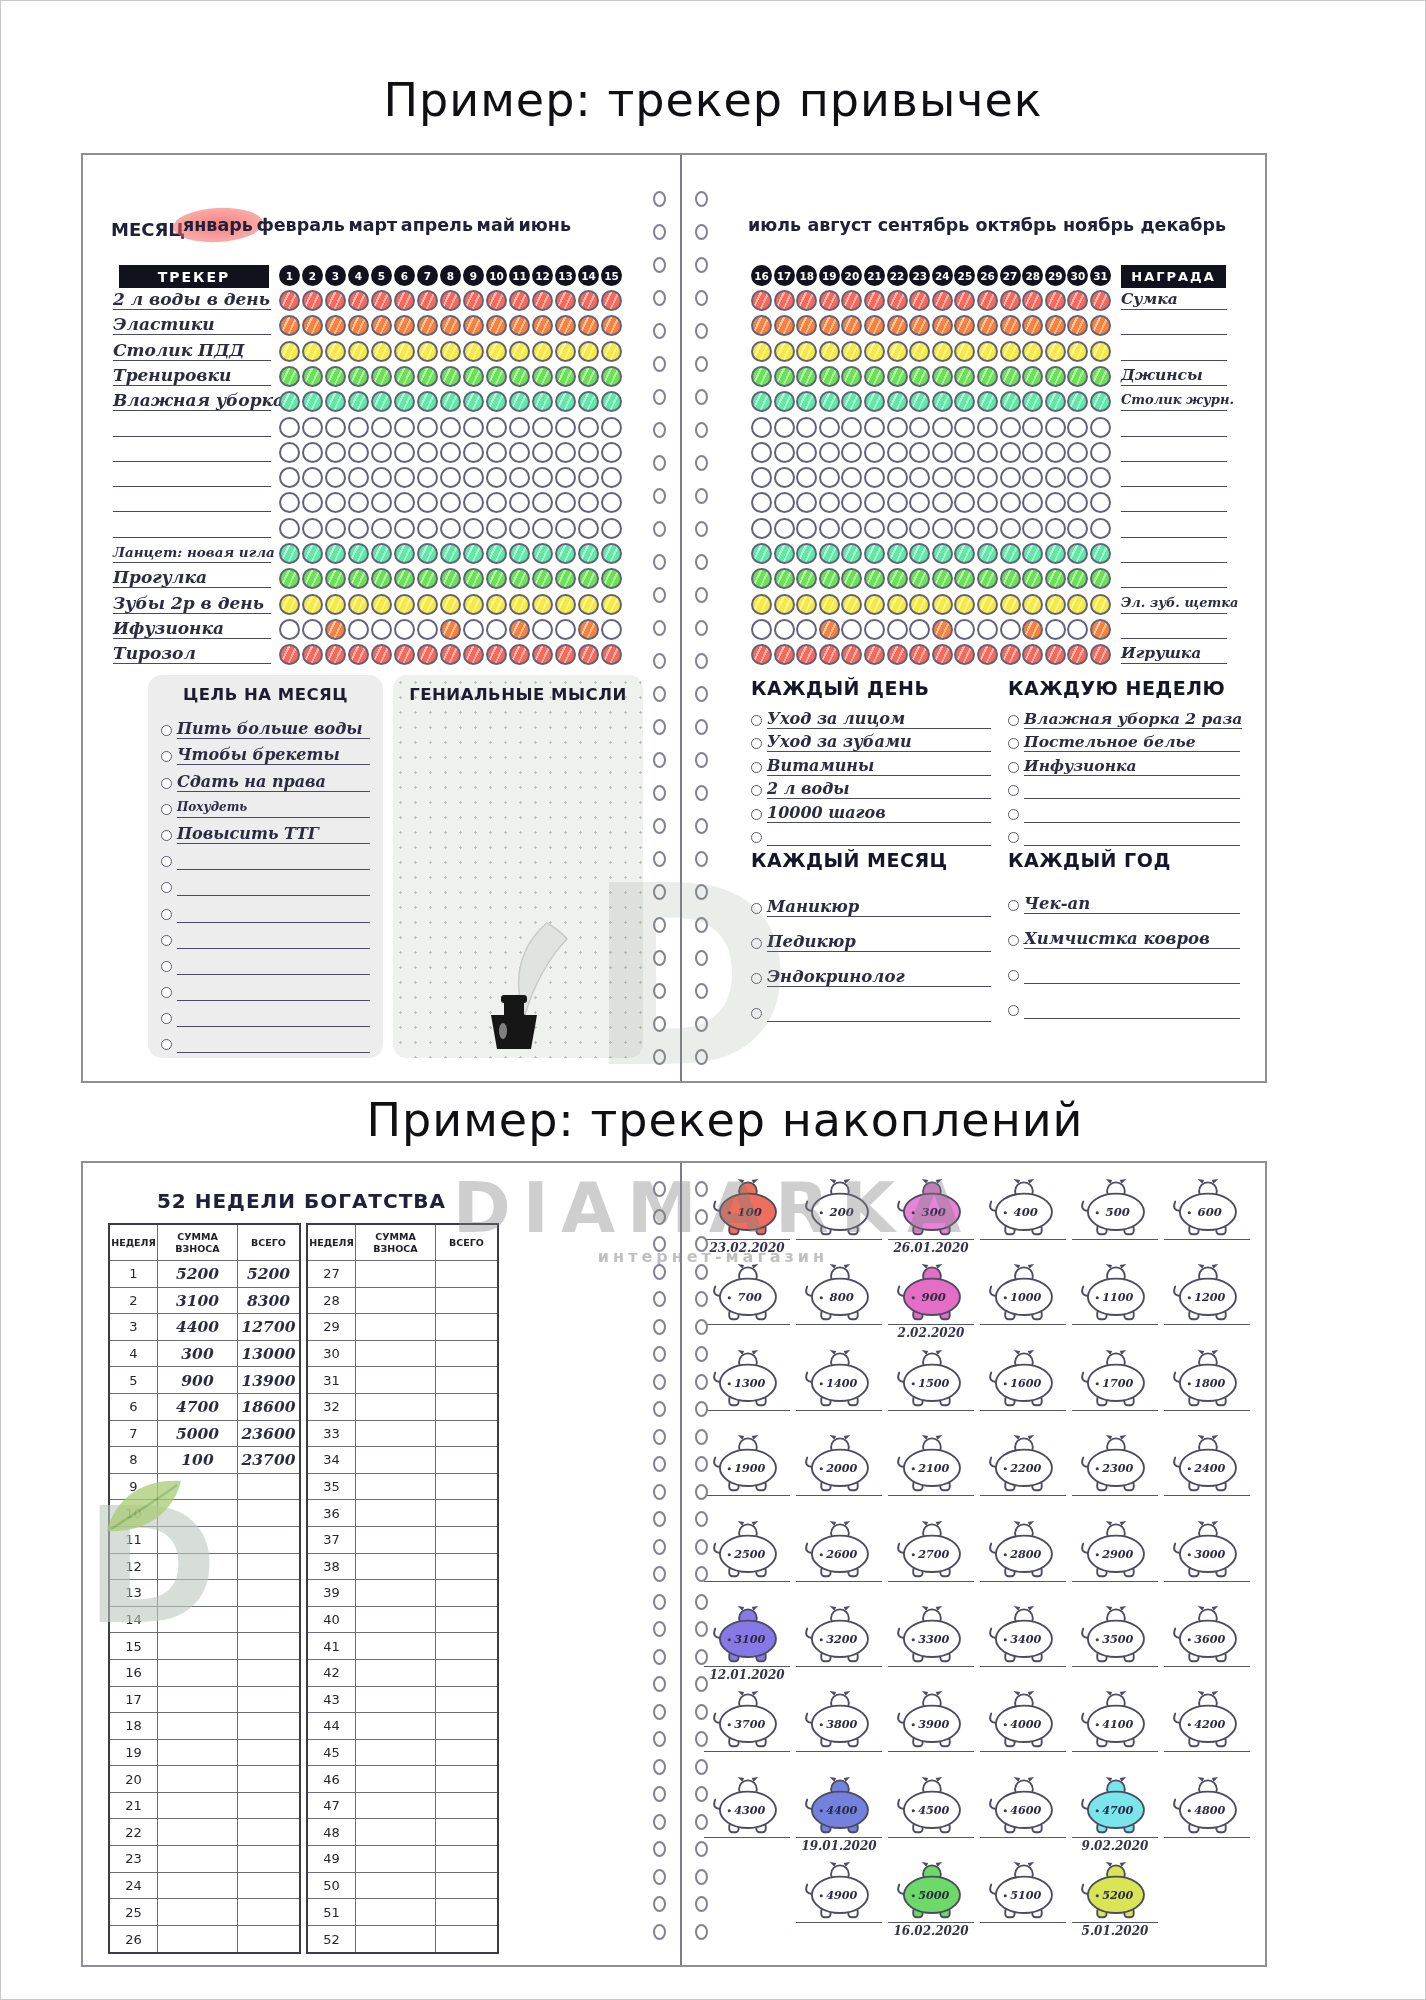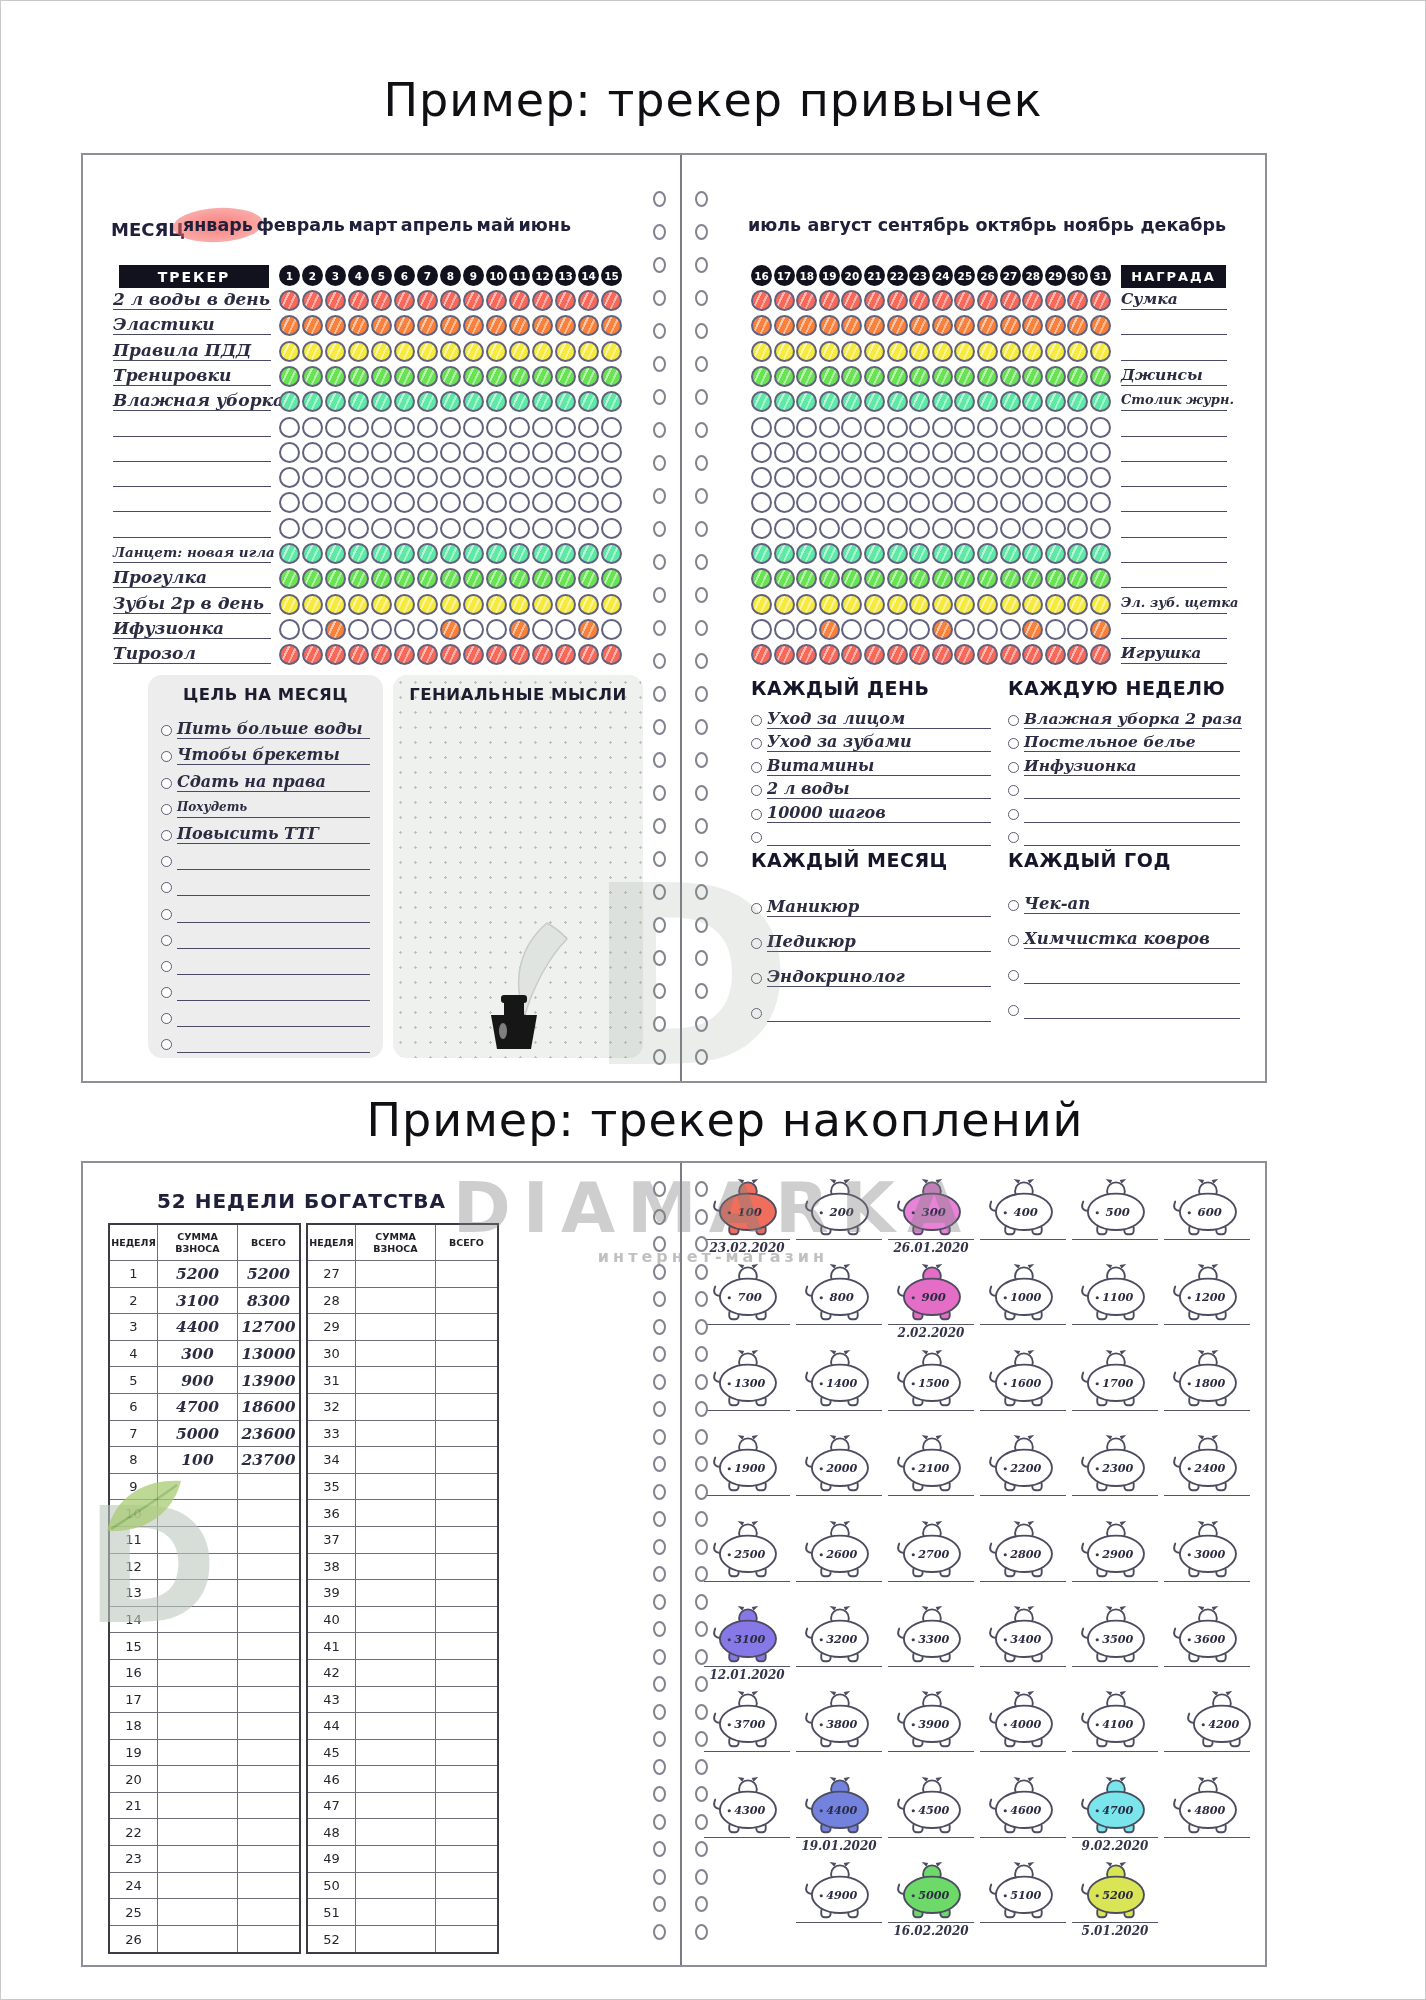--- a/index.html
+++ b/index.html
@@ -170,21 +170,21 @@
         <div class="hcircle" style="left: 826.2px; top: 160.3px; background: linear-gradient(115deg, rgba(255, 255, 255, 0) 0%, rgba(255, 255, 255, 0) 28%, rgba(255, 255, 255, 0.55) 28%, rgba(255, 255, 255, 0.55) 37%, rgba(255, 255, 255, 0) 37%, rgba(255, 255, 255, 0) 58%, rgba(255, 255, 255, 0.45) 58%, rgba(255, 255, 255, 0.45) 67%, rgba(255, 255, 255, 0) 67%), rgb(249, 129, 60);"></div>
         <div class="hcircle" style="left: 848.8px; top: 160.3px; background: linear-gradient(115deg, rgba(255, 255, 255, 0) 0%, rgba(255, 255, 255, 0) 28%, rgba(255, 255, 255, 0.55) 28%, rgba(255, 255, 255, 0.55) 37%, rgba(255, 255, 255, 0) 37%, rgba(255, 255, 255, 0) 58%, rgba(255, 255, 255, 0.45) 58%, rgba(255, 255, 255, 0.45) 67%, rgba(255, 255, 255, 0) 67%), rgb(249, 129, 60);"></div>
         <div class="hcircle" style="left: 871.4px; top: 160.3px; background: linear-gradient(115deg, rgba(255, 255, 255, 0) 0%, rgba(255, 255, 255, 0) 28%, rgba(255, 255, 255, 0.55) 28%, rgba(255, 255, 255, 0.55) 37%, rgba(255, 255, 255, 0) 37%, rgba(255, 255, 255, 0) 58%, rgba(255, 255, 255, 0.45) 58%, rgba(255, 255, 255, 0.45) 67%, rgba(255, 255, 255, 0) 67%), rgb(249, 129, 60);"></div>
         <div class="hcircle" style="left: 894px; top: 160.3px; background: linear-gradient(115deg, rgba(255, 255, 255, 0) 0%, rgba(255, 255, 255, 0) 28%, rgba(255, 255, 255, 0.55) 28%, rgba(255, 255, 255, 0.55) 37%, rgba(255, 255, 255, 0) 37%, rgba(255, 255, 255, 0) 58%, rgba(255, 255, 255, 0.45) 58%, rgba(255, 255, 255, 0.45) 67%, rgba(255, 255, 255, 0) 67%), rgb(249, 129, 60);"></div>
         <div class="hcircle" style="left: 916.6px; top: 160.3px; background: linear-gradient(115deg, rgba(255, 255, 255, 0) 0%, rgba(255, 255, 255, 0) 28%, rgba(255, 255, 255, 0.55) 28%, rgba(255, 255, 255, 0.55) 37%, rgba(255, 255, 255, 0) 37%, rgba(255, 255, 255, 0) 58%, rgba(255, 255, 255, 0.45) 58%, rgba(255, 255, 255, 0.45) 67%, rgba(255, 255, 255, 0) 67%), rgb(249, 129, 60);"></div>
         <div class="hcircle" style="left: 939.2px; top: 160.3px; background: linear-gradient(115deg, rgba(255, 255, 255, 0) 0%, rgba(255, 255, 255, 0) 28%, rgba(255, 255, 255, 0.55) 28%, rgba(255, 255, 255, 0.55) 37%, rgba(255, 255, 255, 0) 37%, rgba(255, 255, 255, 0) 58%, rgba(255, 255, 255, 0.45) 58%, rgba(255, 255, 255, 0.45) 67%, rgba(255, 255, 255, 0) 67%), rgb(249, 129, 60);"></div>
         <div class="hcircle" style="left: 961.8px; top: 160.3px; background: linear-gradient(115deg, rgba(255, 255, 255, 0) 0%, rgba(255, 255, 255, 0) 28%, rgba(255, 255, 255, 0.55) 28%, rgba(255, 255, 255, 0.55) 37%, rgba(255, 255, 255, 0) 37%, rgba(255, 255, 255, 0) 58%, rgba(255, 255, 255, 0.45) 58%, rgba(255, 255, 255, 0.45) 67%, rgba(255, 255, 255, 0) 67%), rgb(249, 129, 60);"></div>
         <div class="hcircle" style="left: 984.4px; top: 160.3px; background: linear-gradient(115deg, rgba(255, 255, 255, 0) 0%, rgba(255, 255, 255, 0) 28%, rgba(255, 255, 255, 0.55) 28%, rgba(255, 255, 255, 0.55) 37%, rgba(255, 255, 255, 0) 37%, rgba(255, 255, 255, 0) 58%, rgba(255, 255, 255, 0.45) 58%, rgba(255, 255, 255, 0.45) 67%, rgba(255, 255, 255, 0) 67%), rgb(249, 129, 60);"></div>
         <div class="hcircle" style="left: 1007px; top: 160.3px; background: linear-gradient(115deg, rgba(255, 255, 255, 0) 0%, rgba(255, 255, 255, 0) 28%, rgba(255, 255, 255, 0.55) 28%, rgba(255, 255, 255, 0.55) 37%, rgba(255, 255, 255, 0) 37%, rgba(255, 255, 255, 0) 58%, rgba(255, 255, 255, 0.45) 58%, rgba(255, 255, 255, 0.45) 67%, rgba(255, 255, 255, 0) 67%), rgb(249, 129, 60);"></div>
         <div class="rowline script" style="left: 1038px; top: 159.3px; width: 106px; font-size: 15.5px;"></div>
-        <div class="rowline script" style="left: 30px; top: 184.6px; width: 158px; font-size: 17px;">Правила ПДД</div>
+        <div class="rowline script" style="left: 30px; top: 184.6px; width: 158px; font-size: 17px;">Столик ПДД</div>
         <div class="hcircle" style="left: 196px; top: 185.6px; background: linear-gradient(115deg, rgba(255, 255, 255, 0) 0%, rgba(255, 255, 255, 0) 28%, rgba(255, 255, 255, 0.55) 28%, rgba(255, 255, 255, 0.55) 37%, rgba(255, 255, 255, 0) 37%, rgba(255, 255, 255, 0) 58%, rgba(255, 255, 255, 0.45) 58%, rgba(255, 255, 255, 0.45) 67%, rgba(255, 255, 255, 0) 67%), rgb(246, 234, 62);"></div>
         <div class="hcircle" style="left: 219px; top: 185.6px; background: linear-gradient(115deg, rgba(255, 255, 255, 0) 0%, rgba(255, 255, 255, 0) 28%, rgba(255, 255, 255, 0.55) 28%, rgba(255, 255, 255, 0.55) 37%, rgba(255, 255, 255, 0) 37%, rgba(255, 255, 255, 0) 58%, rgba(255, 255, 255, 0.45) 58%, rgba(255, 255, 255, 0.45) 67%, rgba(255, 255, 255, 0) 67%), rgb(246, 234, 62);"></div>
         <div class="hcircle" style="left: 242px; top: 185.6px; background: linear-gradient(115deg, rgba(255, 255, 255, 0) 0%, rgba(255, 255, 255, 0) 28%, rgba(255, 255, 255, 0.55) 28%, rgba(255, 255, 255, 0.55) 37%, rgba(255, 255, 255, 0) 37%, rgba(255, 255, 255, 0) 58%, rgba(255, 255, 255, 0.45) 58%, rgba(255, 255, 255, 0.45) 67%, rgba(255, 255, 255, 0) 67%), rgb(246, 234, 62);"></div>
         <div class="hcircle" style="left: 265px; top: 185.6px; background: linear-gradient(115deg, rgba(255, 255, 255, 0) 0%, rgba(255, 255, 255, 0) 28%, rgba(255, 255, 255, 0.55) 28%, rgba(255, 255, 255, 0.55) 37%, rgba(255, 255, 255, 0) 37%, rgba(255, 255, 255, 0) 58%, rgba(255, 255, 255, 0.45) 58%, rgba(255, 255, 255, 0.45) 67%, rgba(255, 255, 255, 0) 67%), rgb(246, 234, 62);"></div>
         <div class="hcircle" style="left: 288px; top: 185.6px; background: linear-gradient(115deg, rgba(255, 255, 255, 0) 0%, rgba(255, 255, 255, 0) 28%, rgba(255, 255, 255, 0.55) 28%, rgba(255, 255, 255, 0.55) 37%, rgba(255, 255, 255, 0) 37%, rgba(255, 255, 255, 0) 58%, rgba(255, 255, 255, 0.45) 58%, rgba(255, 255, 255, 0.45) 67%, rgba(255, 255, 255, 0) 67%), rgb(246, 234, 62);"></div>
         <div class="hcircle" style="left: 311px; top: 185.6px; background: linear-gradient(115deg, rgba(255, 255, 255, 0) 0%, rgba(255, 255, 255, 0) 28%, rgba(255, 255, 255, 0.55) 28%, rgba(255, 255, 255, 0.55) 37%, rgba(255, 255, 255, 0) 37%, rgba(255, 255, 255, 0) 58%, rgba(255, 255, 255, 0.45) 58%, rgba(255, 255, 255, 0.45) 67%, rgba(255, 255, 255, 0) 67%), rgb(246, 234, 62);"></div>
         <div class="hcircle" style="left: 334px; top: 185.6px; background: linear-gradient(115deg, rgba(255, 255, 255, 0) 0%, rgba(255, 255, 255, 0) 28%, rgba(255, 255, 255, 0.55) 28%, rgba(255, 255, 255, 0.55) 37%, rgba(255, 255, 255, 0) 37%, rgba(255, 255, 255, 0) 58%, rgba(255, 255, 255, 0.45) 58%, rgba(255, 255, 255, 0.45) 67%, rgba(255, 255, 255, 0) 67%), rgb(246, 234, 62);"></div>
         <div class="hcircle" style="left: 357px; top: 185.6px; background: linear-gradient(115deg, rgba(255, 255, 255, 0) 0%, rgba(255, 255, 255, 0) 28%, rgba(255, 255, 255, 0.55) 28%, rgba(255, 255, 255, 0.55) 37%, rgba(255, 255, 255, 0) 37%, rgba(255, 255, 255, 0) 58%, rgba(255, 255, 255, 0.45) 58%, rgba(255, 255, 255, 0.45) 67%, rgba(255, 255, 255, 0) 67%), rgb(246, 234, 62);"></div>
         <div class="hcircle" style="left: 380px; top: 185.6px; background: linear-gradient(115deg, rgba(255, 255, 255, 0) 0%, rgba(255, 255, 255, 0) 28%, rgba(255, 255, 255, 0.55) 28%, rgba(255, 255, 255, 0.55) 37%, rgba(255, 255, 255, 0) 37%, rgba(255, 255, 255, 0) 58%, rgba(255, 255, 255, 0.45) 58%, rgba(255, 255, 255, 0.45) 67%, rgba(255, 255, 255, 0) 67%), rgb(246, 234, 62);"></div>
         <div class="hcircle" style="left: 403px; top: 185.6px; background: linear-gradient(115deg, rgba(255, 255, 255, 0) 0%, rgba(255, 255, 255, 0) 28%, rgba(255, 255, 255, 0.55) 28%, rgba(255, 255, 255, 0.55) 37%, rgba(255, 255, 255, 0) 37%, rgba(255, 255, 255, 0) 58%, rgba(255, 255, 255, 0.45) 58%, rgba(255, 255, 255, 0.45) 67%, rgba(255, 255, 255, 0) 67%), rgb(246, 234, 62);"></div>
@@ -1577,21 +1577,21 @@
               <path d="M53 5 l5 -5 -7 1 z" fill="#4c4c60"></path>
               <rect x="27" y="49" width="10" height="10" rx="3.5" fill="#ffffff" stroke="#4c4c60" stroke-width="2"></rect>
               <rect x="56" y="49" width="10" height="10" rx="3.5" fill="#ffffff" stroke="#4c4c60" stroke-width="2"></rect>
               <ellipse cx="47" cy="35" rx="30" ry="19.5" fill="#ffffff" stroke="#4c4c60" stroke-width="2"></ellipse>
               <circle cx="27" cy="36" r="1.7" fill="#3a3a50"></circle>
               <text x="49" y="40" text-anchor="middle" font-family="DejaVu Serif, serif" font-style="italic" font-weight="bold" font-size="12" fill="#2b2b42">4100</text>
             </svg></div>
           <div class="pigline"></div>
         </div>
         <div class="pigcell" style="left: 1078px; top: 526.4px;">
-          <div style="position: absolute; left: 17px; top: 2px;"><svg viewBox="0 0 92 64" width="86" height="60">
+          <div style="position: absolute; left: 3px; top: 2px;"><svg viewBox="0 0 92 64" width="86" height="60">
               <path d="M17 34 q-9 -1 -5 -10" fill="none" stroke="#4c4c60" stroke-width="2" stroke-linecap="round"></path>
               <circle cx="47" cy="13" r="9.5" fill="#ffffff" stroke="#4c4c60" stroke-width="2"></circle>
               <path d="M41 5 l-5 -5 7 1 z" fill="#4c4c60"></path>
               <path d="M53 5 l5 -5 -7 1 z" fill="#4c4c60"></path>
               <rect x="27" y="49" width="10" height="10" rx="3.5" fill="#ffffff" stroke="#4c4c60" stroke-width="2"></rect>
               <rect x="56" y="49" width="10" height="10" rx="3.5" fill="#ffffff" stroke="#4c4c60" stroke-width="2"></rect>
               <ellipse cx="47" cy="35" rx="30" ry="19.5" fill="#ffffff" stroke="#4c4c60" stroke-width="2"></ellipse>
               <circle cx="27" cy="36" r="1.7" fill="#3a3a50"></circle>
               <text x="49" y="40" text-anchor="middle" font-family="DejaVu Serif, serif" font-style="italic" font-weight="bold" font-size="12" fill="#2b2b42">4200</text>
             </svg></div>

